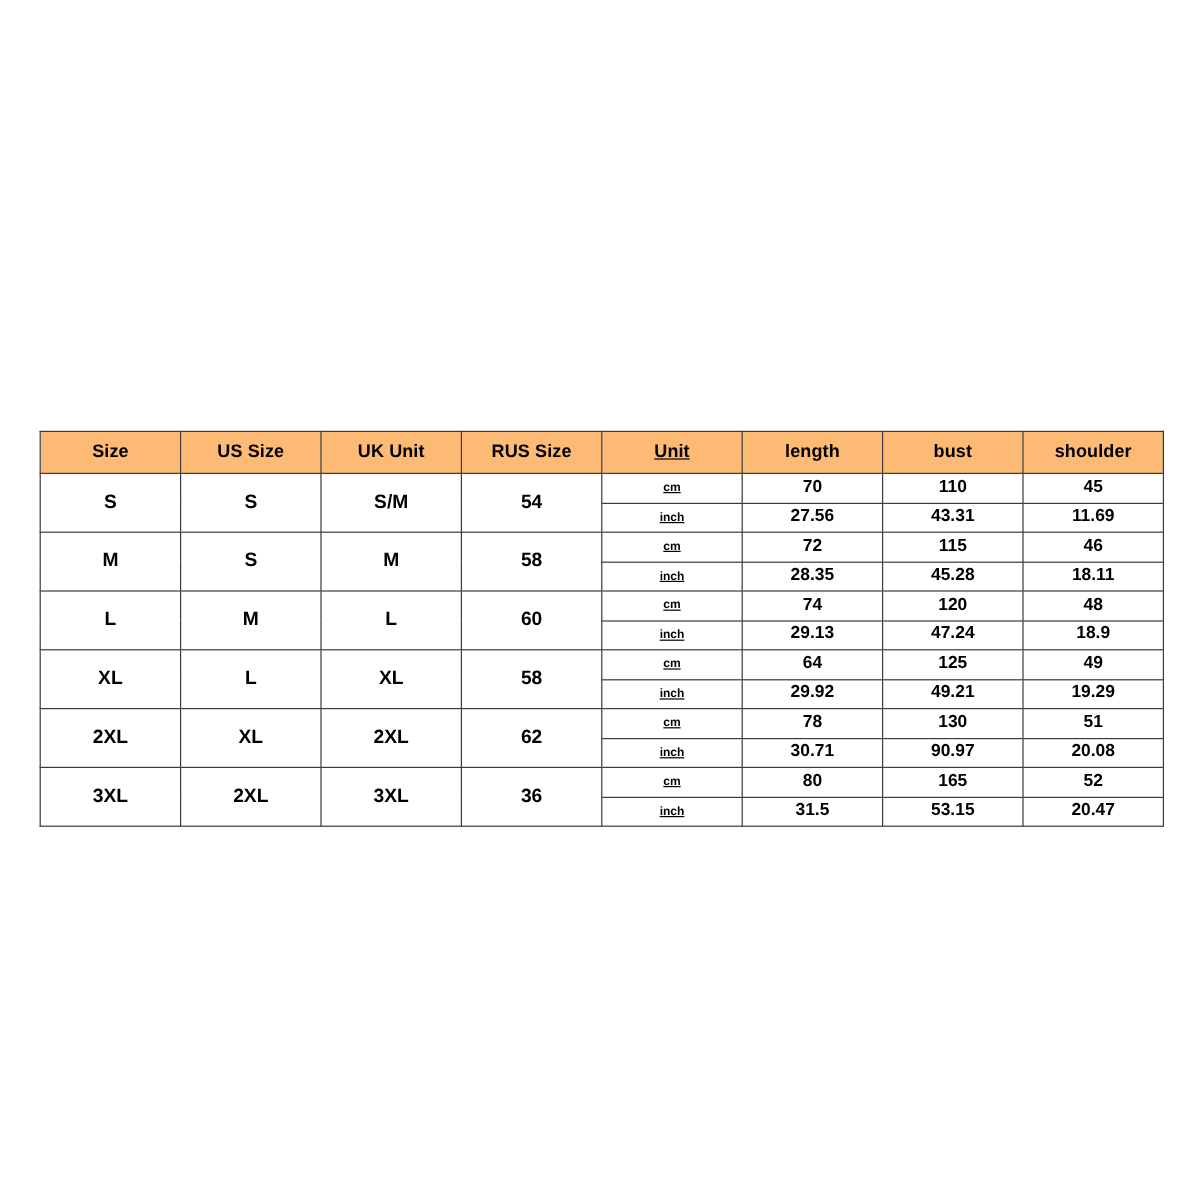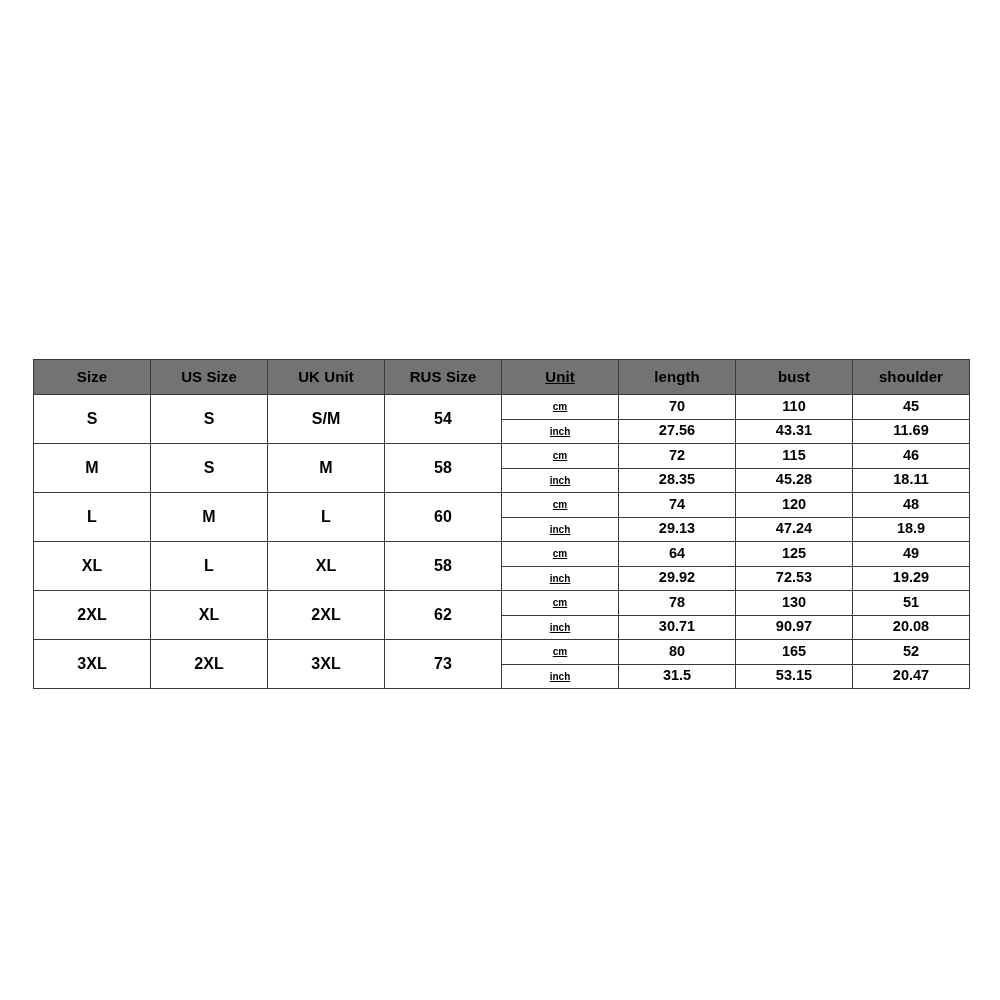--- a/index.html
+++ b/index.html
@@ -52,21 +52,21 @@
     background: #ffffff;
   }
 
   
   table.size-chart thead th {
     height: 34px;
     font-size: 15px;
     letter-spacing: 0.1px;
   }
   table.size-chart thead th.hdr-green {
-    background: #737373;
+    background: #fdba74;
     border-color: #3a3a3a;
   }
 
   
   td.size-cell {
     height: 47px;
     font-size: 16px;
   }
 
   
@@ -187,21 +187,21 @@
           <td class="size-cell" rowspan="2">XL</td>
           <td class="size-cell" rowspan="2">58</td>
           <td class="unit-cell block-edge-left">cm</td>
           <td class="val-cell">64</td>
           <td class="val-cell">125</td>
           <td class="val-cell">49</td>
         </tr>
         <tr class="group-inner">
           <td class="unit-cell block-edge-left">inch</td>
           <td class="val-cell">29.92</td>
-          <td class="val-cell">72.53</td>
+          <td class="val-cell">49.21</td>
           <td class="val-cell">19.29</td>
         </tr>
 
         <tr class="group-start">
           <td class="size-cell" rowspan="2">2XL</td>
           <td class="size-cell" rowspan="2">XL</td>
           <td class="size-cell" rowspan="2">2XL</td>
           <td class="size-cell" rowspan="2">62</td>
           <td class="unit-cell block-edge-left">cm</td>
           <td class="val-cell">78</td>
@@ -212,21 +212,21 @@
           <td class="unit-cell block-edge-left">inch</td>
           <td class="val-cell">30.71</td>
           <td class="val-cell">90.97</td>
           <td class="val-cell">20.08</td>
         </tr>
 
         <tr class="group-start">
           <td class="size-cell" rowspan="2">3XL</td>
           <td class="size-cell" rowspan="2">2XL</td>
           <td class="size-cell" rowspan="2">3XL</td>
-          <td class="size-cell" rowspan="2">73</td>
+          <td class="size-cell" rowspan="2">36</td>
           <td class="unit-cell block-edge-left">cm</td>
           <td class="val-cell">80</td>
           <td class="val-cell">165</td>
           <td class="val-cell">52</td>
         </tr>
         <tr class="group-inner">
           <td class="unit-cell block-edge-left">inch</td>
           <td class="val-cell">31.5</td>
           <td class="val-cell">53.15</td>
           <td class="val-cell">20.47</td>

